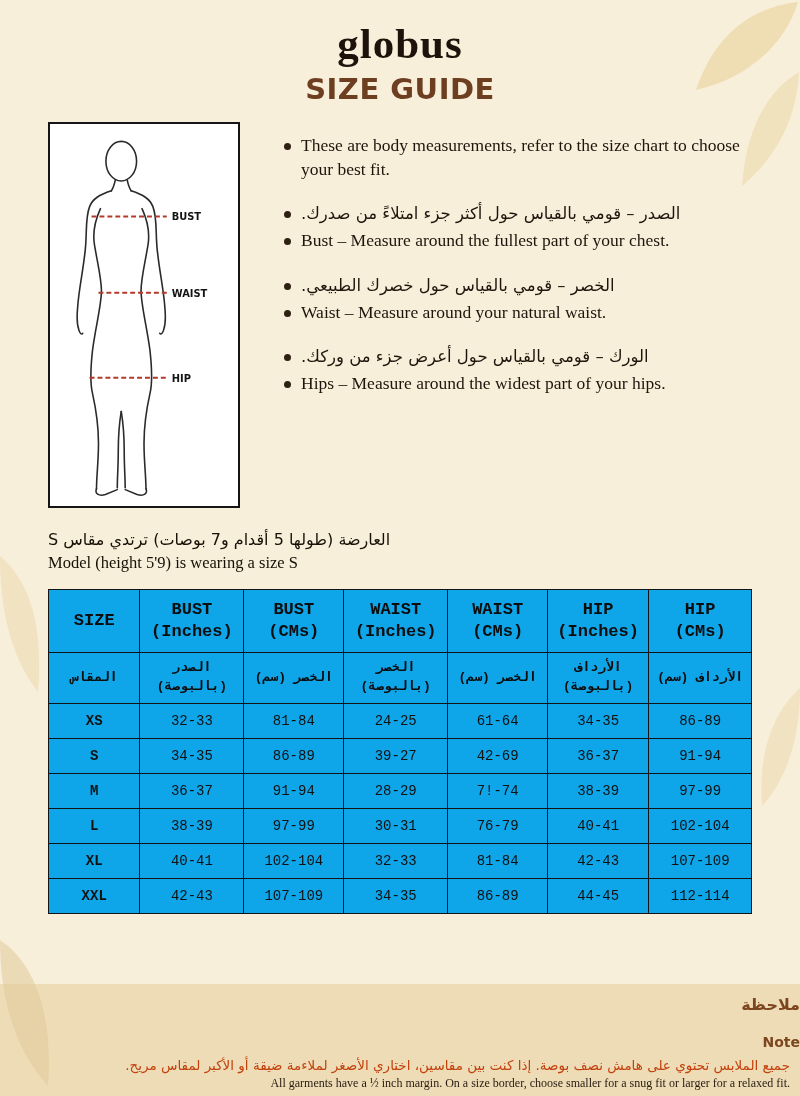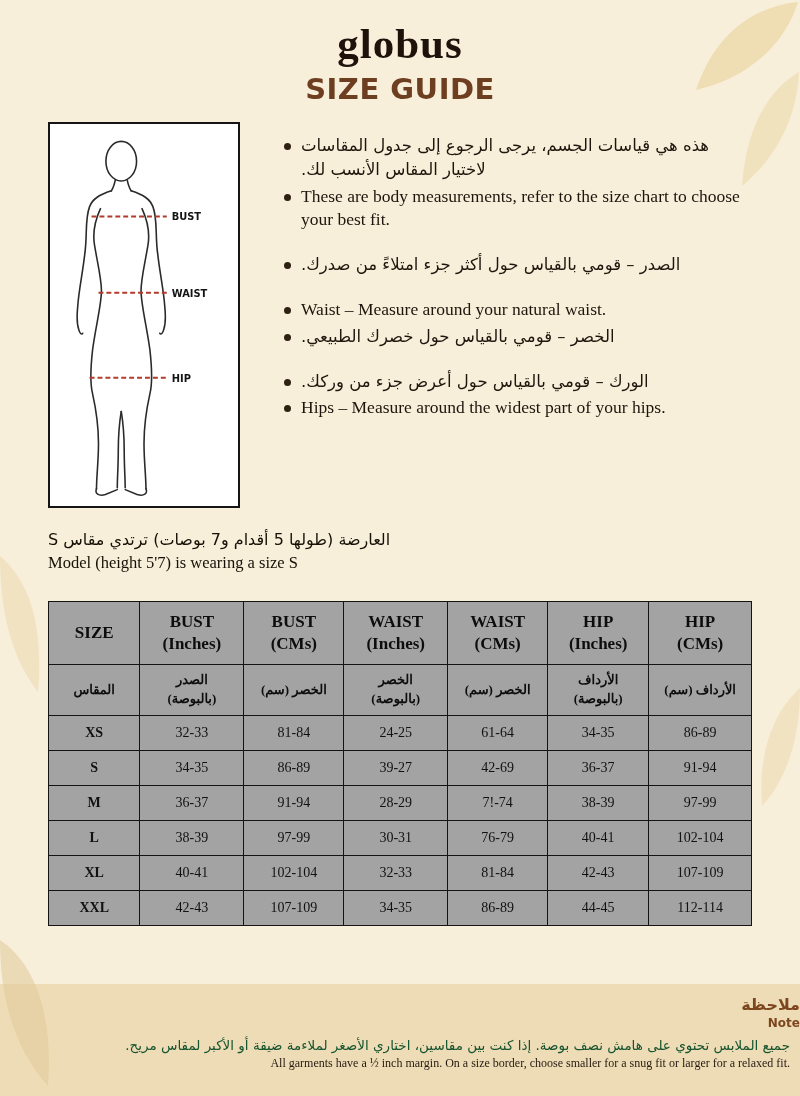--- a/index.html
+++ b/index.html
@@ -49,39 +49,39 @@
   .txt-en {
     font-family: "Liberation Serif", serif;
     font-size: 17.5px; line-height: 1.35; color: #1f150c;
   }
 
   .model-note { padding: 20px 48px 0; color: #161006; }
   .model-ar { direction: rtl; text-align: left; font-size: 16px; line-height: 1.45; }
   .model-en { font-family: "Liberation Serif", serif; font-size: 16.5px; margin-top: 2px; }
 
   .size-table {
-    width: 704px; margin: 28px auto 0;
-    border-collapse: collapse; background: #a3a3a3;
-    font-family: Liberation Serif, serif;
+    width: 704px; margin: 16px auto 0;
+    border-collapse: collapse; background: #0ea5e9;
+    font-family: Liberation Mono, monospace;
   }
   .size-table th, .size-table td {
     border: 1.5px solid #141414; text-align: center; vertical-align: middle;
   }
   th.h-en { font-size: 17px; font-weight: bold; color: #0d0d0d; padding: 9px 2px; white-space: pre-line; line-height: 1.3; }
   th.h-ar { font-size: 13px; font-weight: bold; color: #0d0d0d; padding: 6px 2px; white-space: pre-line; line-height: 1.45; direction: rtl; }
   .size-table td { font-size: 14px; color: #111111; padding: 9px 2px; }
   td.size-cell { font-weight: bold; }
 
   .note-band {
     position: absolute; left: 0; right: 0; bottom: 0; height: 112px;
     background: #eedcb7; text-align: right; padding-top: 11px; z-index: 1;
   }
   .note-title-ar { font-size: 16px; font-weight: bold; color: #7c461f; }
-  .note-title-en { font-size: 12px; font-weight: bold; color: #7c461f; margin-top: 2px; }
-  .note-body-ar { font-size: 13.5px; color: #14532d; margin-top: 7px; padding: 0 10px; }
+  .note-title-en { font-size: 14px; font-weight: bold; color: #7c461f; margin-top: 20px; }
+  .note-body-ar { font-size: 13.5px; color: #c2410c; margin-top: 7px; padding: 0 10px; }
   .note-body-en { font-family: "Liberation Serif", serif; font-size: 12px; color: #241b10; margin-top: 3px; padding: 0 10px; }
 </style>
 </head>
 <body>
 
 <div class="page">
 
   <svg class="decor tr" width="160" height="210" viewBox="0 0 160 210">
     <path d="M158 2 C 118 6, 76 30, 56 90 C 110 78, 146 42, 158 2 Z" fill="#eddaae" opacity="0.9"></path>
     <path d="M159 72 C 128 90, 106 128, 102 186 C 140 154, 157 114, 159 72 Z" fill="#f0e0ba" opacity="0.9"></path>
@@ -126,59 +126,59 @@
             <text x="123" y="174">WAIST</text>
             <text x="123" y="260">HIP</text>
           </g>
         </svg>
       </div>
 
       <ul class="bullets">
         <li class="bullet-group">
           <div class="bullet-item">
             <span class="dot"></span>
-            <div class="txt-ar" dir="rtl">هذه هي قياسات الجسم، يرجى الرجوع إلى جدول المقاسات لاختيار المقاس الأنسب لك.</div>
-          </div>
-          <div class="bullet-item">
-            <span class="dot"></span>
             <div class="txt-en">These are body measurements, refer to the size chart to choose your best fit.</div>
           </div>
         </li>
         <li class="bullet-group">
           <div class="bullet-item">
             <span class="dot"></span>
             <div class="txt-ar" dir="rtl">الصدر – قومي بالقياس حول أكثر جزء امتلاءً من صدرك.</div>
           </div>
-        </li>
-        <li class="bullet-group">
+          <div class="bullet-item">
+            <span class="dot"></span>
+            <div class="txt-en">Bust – Measure around the fullest part of your chest.</div>
+          </div>
+        </li>
+        <li class="bullet-group">
+          <div class="bullet-item">
+            <span class="dot"></span>
+            <div class="txt-ar" dir="rtl">الخصر – قومي بالقياس حول خصرك الطبيعي.</div>
+          </div>
           <div class="bullet-item">
             <span class="dot"></span>
             <div class="txt-en">Waist – Measure around your natural waist.</div>
-          </div>
-          <div class="bullet-item">
-            <span class="dot"></span>
-            <div class="txt-ar" dir="rtl">الخصر – قومي بالقياس حول خصرك الطبيعي.</div>
           </div>
         </li>
         <li class="bullet-group">
           <div class="bullet-item">
             <span class="dot"></span>
             <div class="txt-ar" dir="rtl">الورك – قومي بالقياس حول أعرض جزء من وركك.</div>
           </div>
           <div class="bullet-item">
             <span class="dot"></span>
             <div class="txt-en">Hips – Measure around the widest part of your hips.</div>
           </div>
         </li>
       </ul>
     </div>
 
     <div class="model-note">
       <div class="model-ar" dir="rtl">العارضة (طولها 5 أقدام و7 بوصات) ترتدي مقاس S</div>
-      <div class="model-en">Model (height 5'7) is wearing a size S</div>
+      <div class="model-en">Model (height 5'9) is wearing a size S</div>
     </div>
 
     <table class="size-table">
       <colgroup>
         <col style="width:13%">
           <col style="width:14.8%">
           <col style="width:14.2%">
           <col style="width:14.8%">
           <col style="width:14.2%">
           <col style="width:14.4%">

